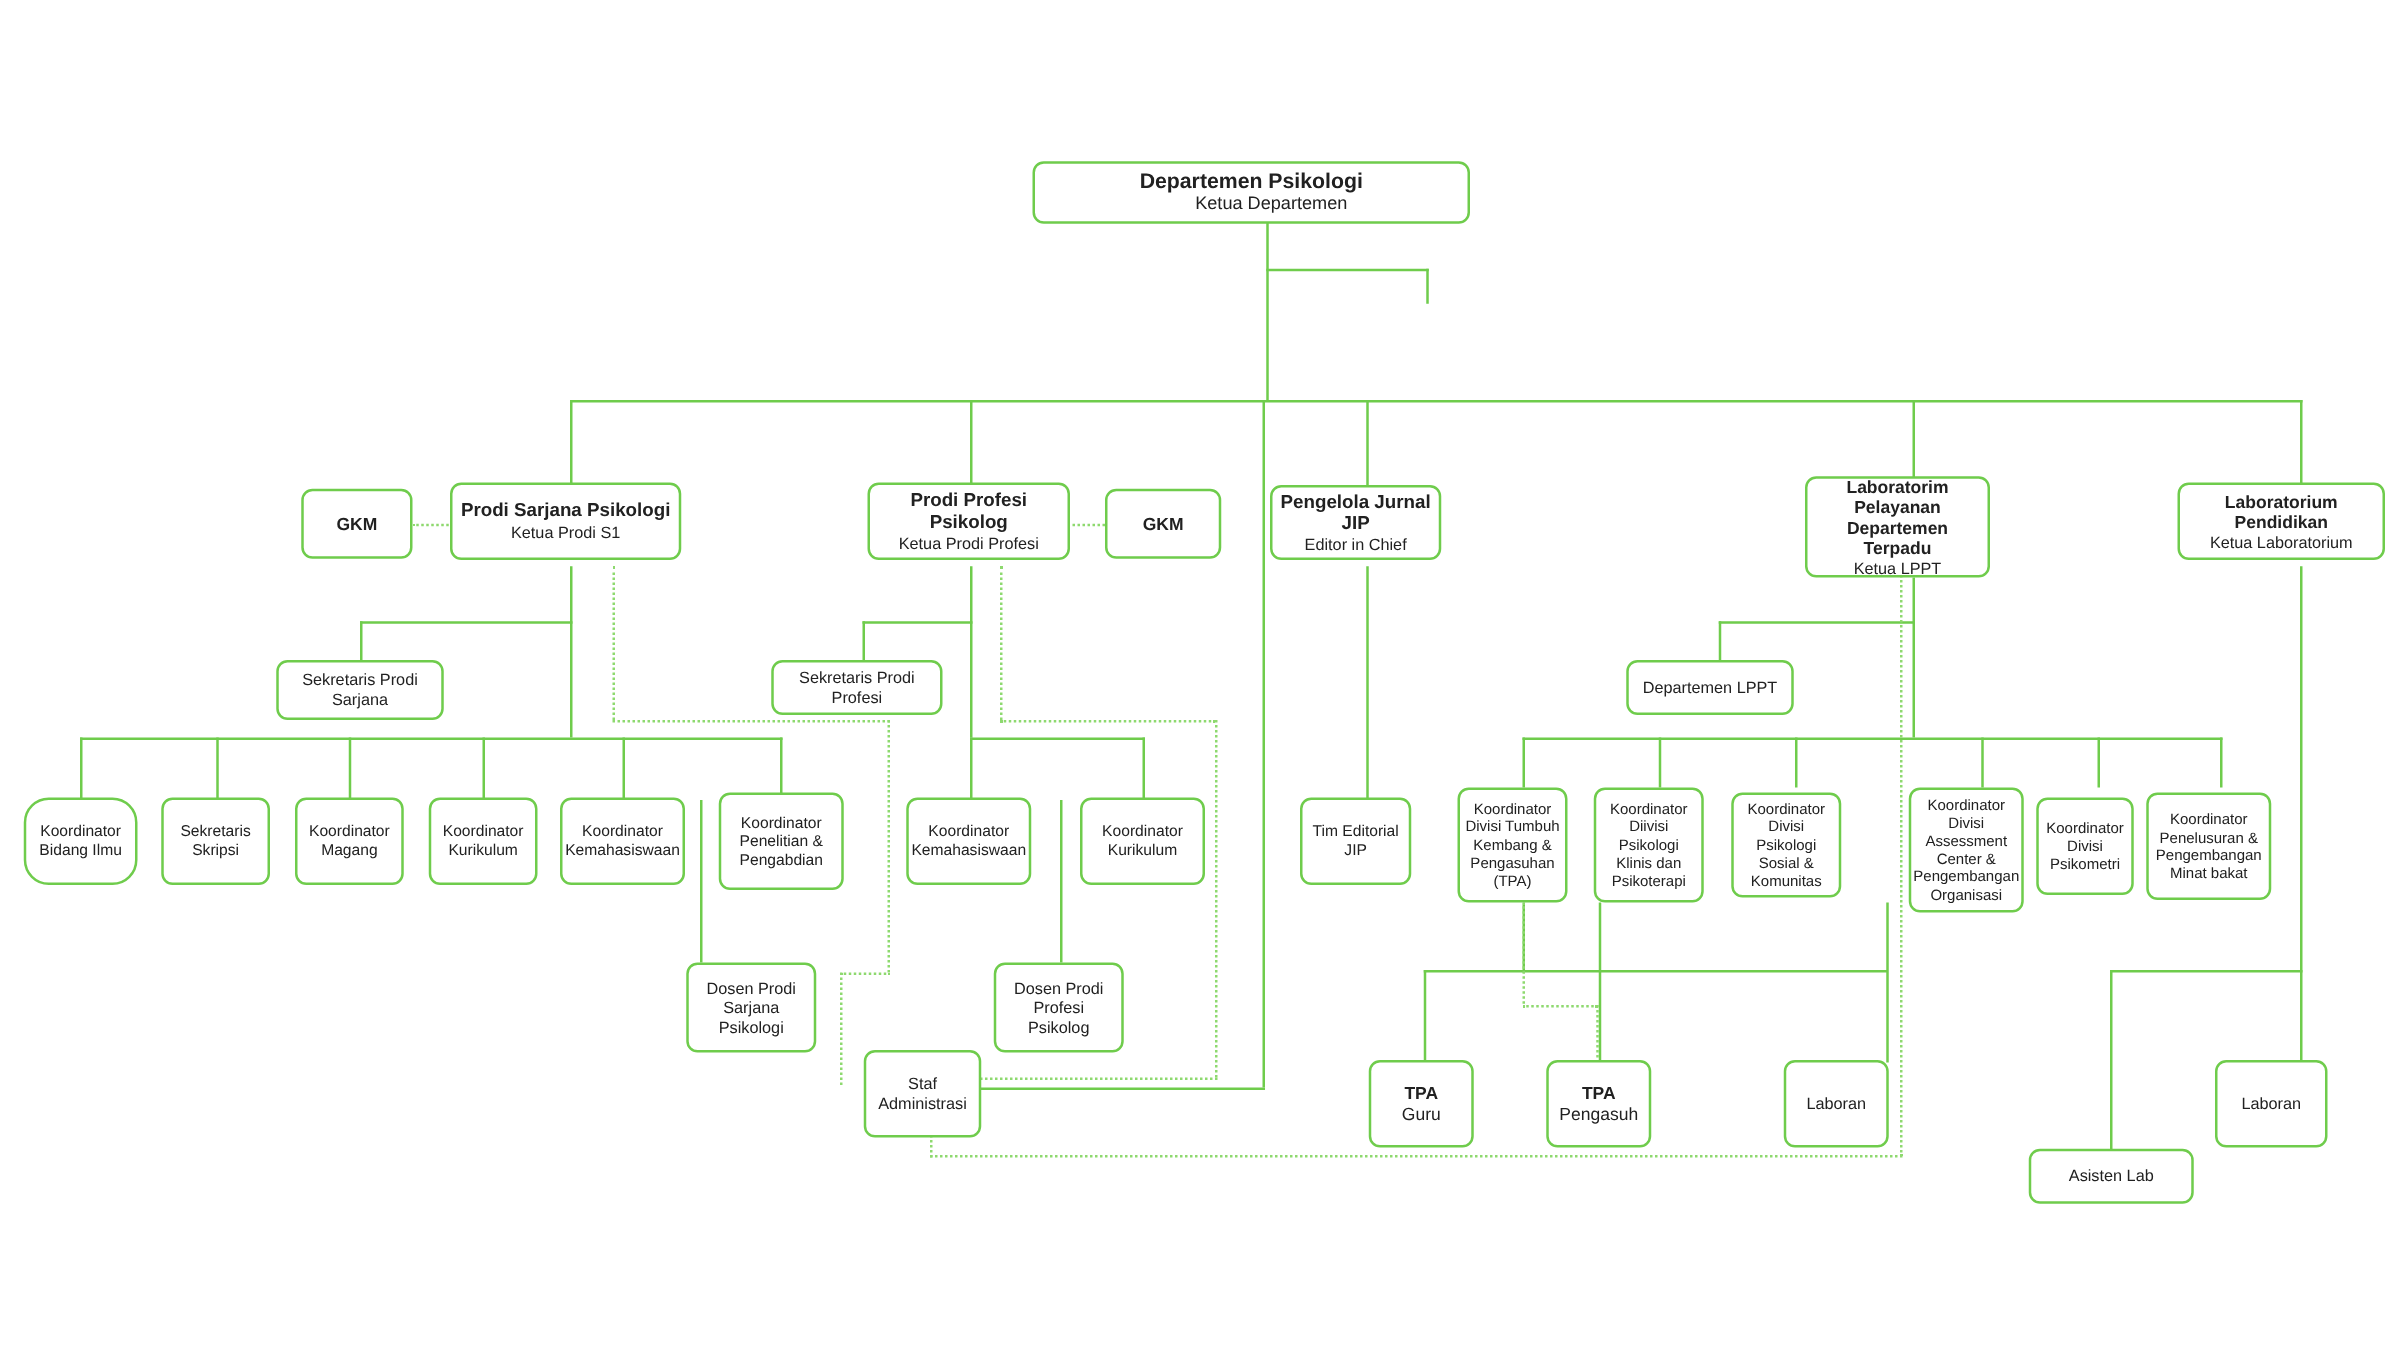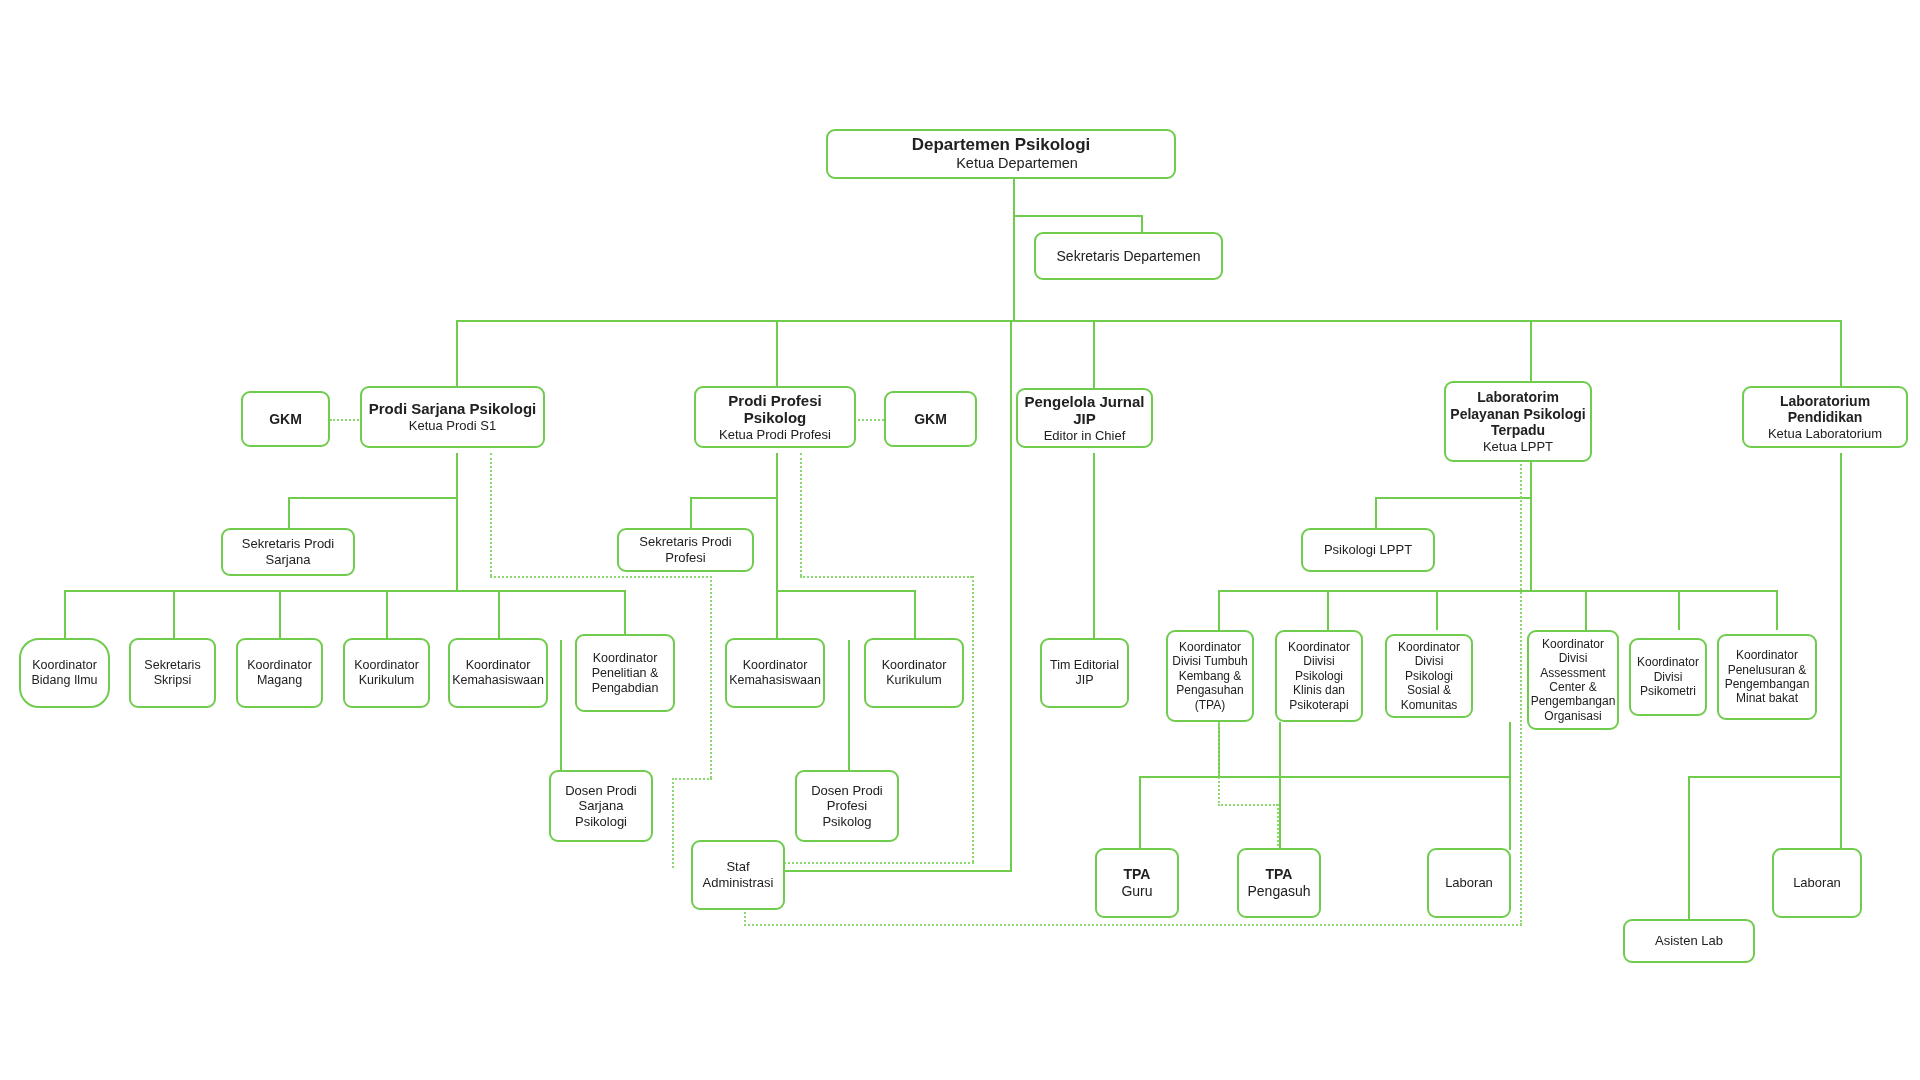--- a/index.html
+++ b/index.html
@@ -169,23 +169,20 @@
   <div class="ln lnv" style="left:1013px; top:146px; height:0px;"></div>
 
   <div class="ln lnh" style="left:744px; top:870px; width:268px;"></div>
   <div class="ln lnv" style="left:1010px; top:320px; height:550px;"></div>
 
   <div class="node f17" style="left:826px; top:129px; width:350px; height:50px;">
     <div class="ttl">Departemen Psikologi</div>
     <div class="sub">Ketua Departemen</div>
   </div>
 
-  <div class="node f14" style="left:1034px; top:232px; width:189px; height:48px;">
-    <div class="plain">Sekretaris Departemen</div>
-  </div>
 
   <div class="node f14" style="left:241px; top:391px; width:89px; height:56px;">
     <div class="plain" style="font-weight:bold;">GKM</div>
   </div>
 
   <div class="node f15" style="left:360px; top:386px; width:185px; height:62px;">
     <div class="ttl">Prodi Sarjana Psikologi</div>
     <div class="sub">Ketua Prodi S1</div>
   </div>
 
@@ -197,39 +194,39 @@
   <div class="node f14" style="left:884px; top:391px; width:93px; height:56px;">
     <div class="plain" style="font-weight:bold;">GKM</div>
   </div>
 
   <div class="node f15" style="left:1016px; top:388px; width:137px; height:60px;">
     <div class="ttl">Pengelola Jurnal JIP</div>
     <div class="sub">Editor in Chief</div>
   </div>
 
   <div class="node f14b" style="left:1444px; top:381px; width:148px; height:81px;">
-    <div class="ttl">Laboratorim Pelayanan Psikologi Terpadu</div>
+    <div class="ttl">Laboratorim Pelayanan Departemen Terpadu</div>
     <div class="sub">Ketua LPPT</div>
   </div>
 
   <div class="node f14b" style="left:1742px; top:386px; width:166px; height:62px;">
     <div class="ttl">Laboratorium Pendidikan</div>
     <div class="sub">Ketua Laboratorium</div>
   </div>
 
   <div class="node f13" style="left:221px; top:528px; width:134px; height:48px;">
     <div class="plain">Sekretaris Prodi Sarjana</div>
   </div>
 
   <div class="node f13" style="left:617px; top:528px; width:137px; height:44px;">
     <div class="plain">Sekretaris Prodi Profesi</div>
   </div>
 
   <div class="node f13" style="left:1301px; top:528px; width:134px; height:44px;">
-    <div class="plain">Psikologi LPPT</div>
+    <div class="plain">Departemen LPPT</div>
   </div>
 
   <div class="node f125" style="left:19px; top:638px; width:91px; height:70px;border-radius:20px;">
     <div class="plain">Koordinator Bidang Ilmu</div>
   </div>
 
   <div class="node f125" style="left:129px; top:638px; width:87px; height:70px;">
     <div class="plain">Sekretaris Skripsi</div>
   </div>
 

